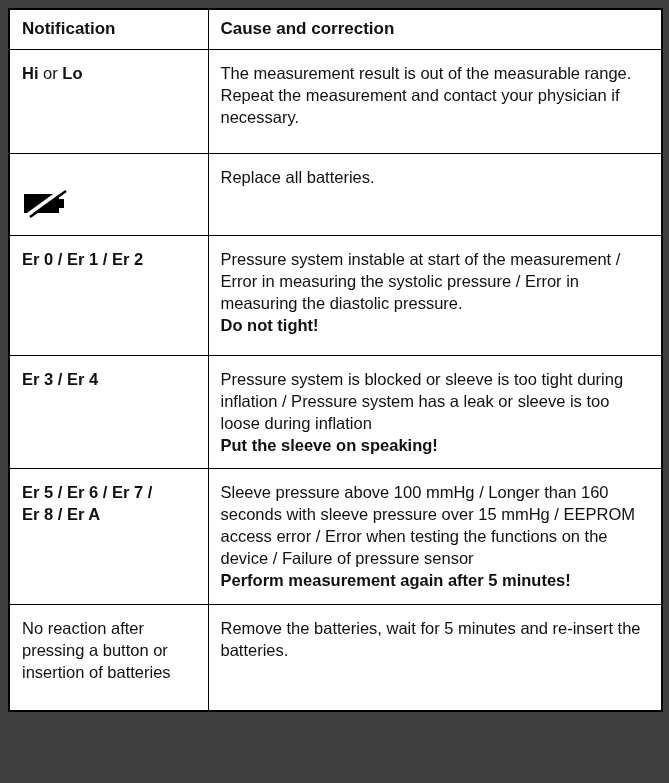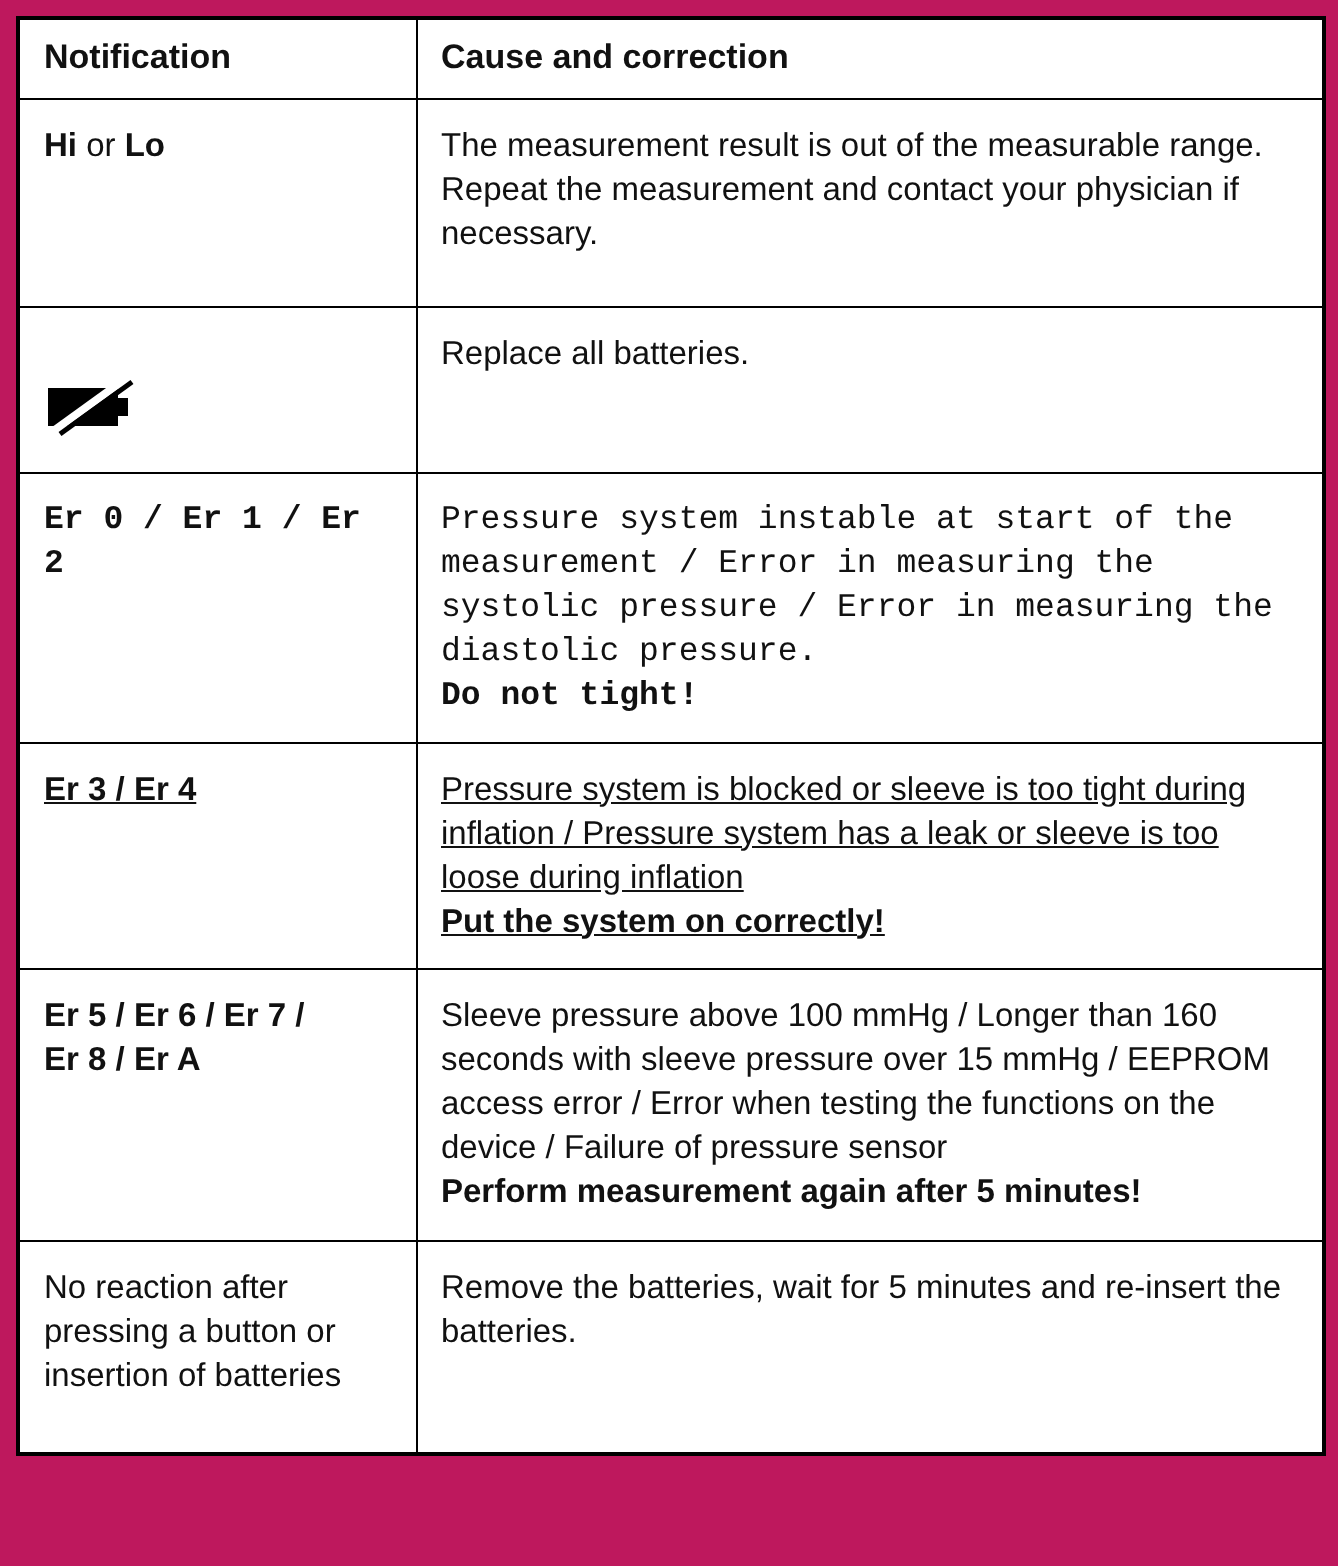--- a/index.html
+++ b/index.html
@@ -5,21 +5,21 @@
   * { margin: 0; padding: 0; box-sizing: border-box; }
   html, body { background: #ffffff; }
   body {
     font-family: "Liberation Sans", sans-serif;
     color: #111111;
     -webkit-font-smoothing: antialiased;
   }
   .page {
     width: 669px;
     height: 783px;
-    background: #be185d;
+    background: #404040;
     padding: 8px;
     overflow: hidden;
   }
   table.trouble-table {
     border-collapse: collapse;
     width: 653px;
     table-layout: fixed;
     border: 2px solid #000000;
     background: #ffffff;
   }
@@ -78,33 +78,33 @@
               <rect x="2" y="6" width="35" height="19" fill="#000000"></rect>
               <rect x="37" y="11" width="5" height="9" fill="#000000"></rect>
               <line x1="4" y1="28" x2="40" y2="2" stroke="#ffffff" stroke-width="4"></line>
               <line x1="8" y1="29" x2="44" y2="3" stroke="#000000" stroke-width="2.5"></line>
             </svg>
           </span>
         </td>
         <td><span>Replace all batteries.</span></td>
       </tr>
 
-      <tr style="height:120px;font-family:Liberation Mono, monospace;">
+      <tr style="height:120px;">
         <td class="notif b">Er 0 / Er 1 / Er 2</td>
         <td>
           <span>Pressure system instable at start of the measurement / Error in measuring the systolic pressure / Error in measuring the diastolic pressure.</span>
           <span class="cause-strong">Do not tight!</span>
         </td>
       </tr>
 
-      <tr style="height:108px;text-decoration:underline;">
+      <tr style="height:108px;">
         <td class="notif b">Er 3 / Er 4</td>
         <td>
           <span>Pressure system is blocked or sleeve is too tight during inflation / Pressure system has a leak or sleeve is too loose during inflation</span>
-          <span class="cause-strong">Put the system on correctly!</span>
+          <span class="cause-strong">Put the sleeve on speaking!</span>
         </td>
       </tr>
 
       <tr style="height:136px;">
         <td class="notif b">Er 5 / Er 6 / Er 7 /
 Er 8 / Er A</td>
         <td>
           <span>Sleeve pressure above 100 mmHg / Longer than 160 seconds with sleeve pressure over 15 mmHg / EEPROM access error / Error when testing the functions on the device / Failure of pressure sensor</span>
           <span class="cause-strong">Perform measurement again after 5 minutes!</span>
         </td>

